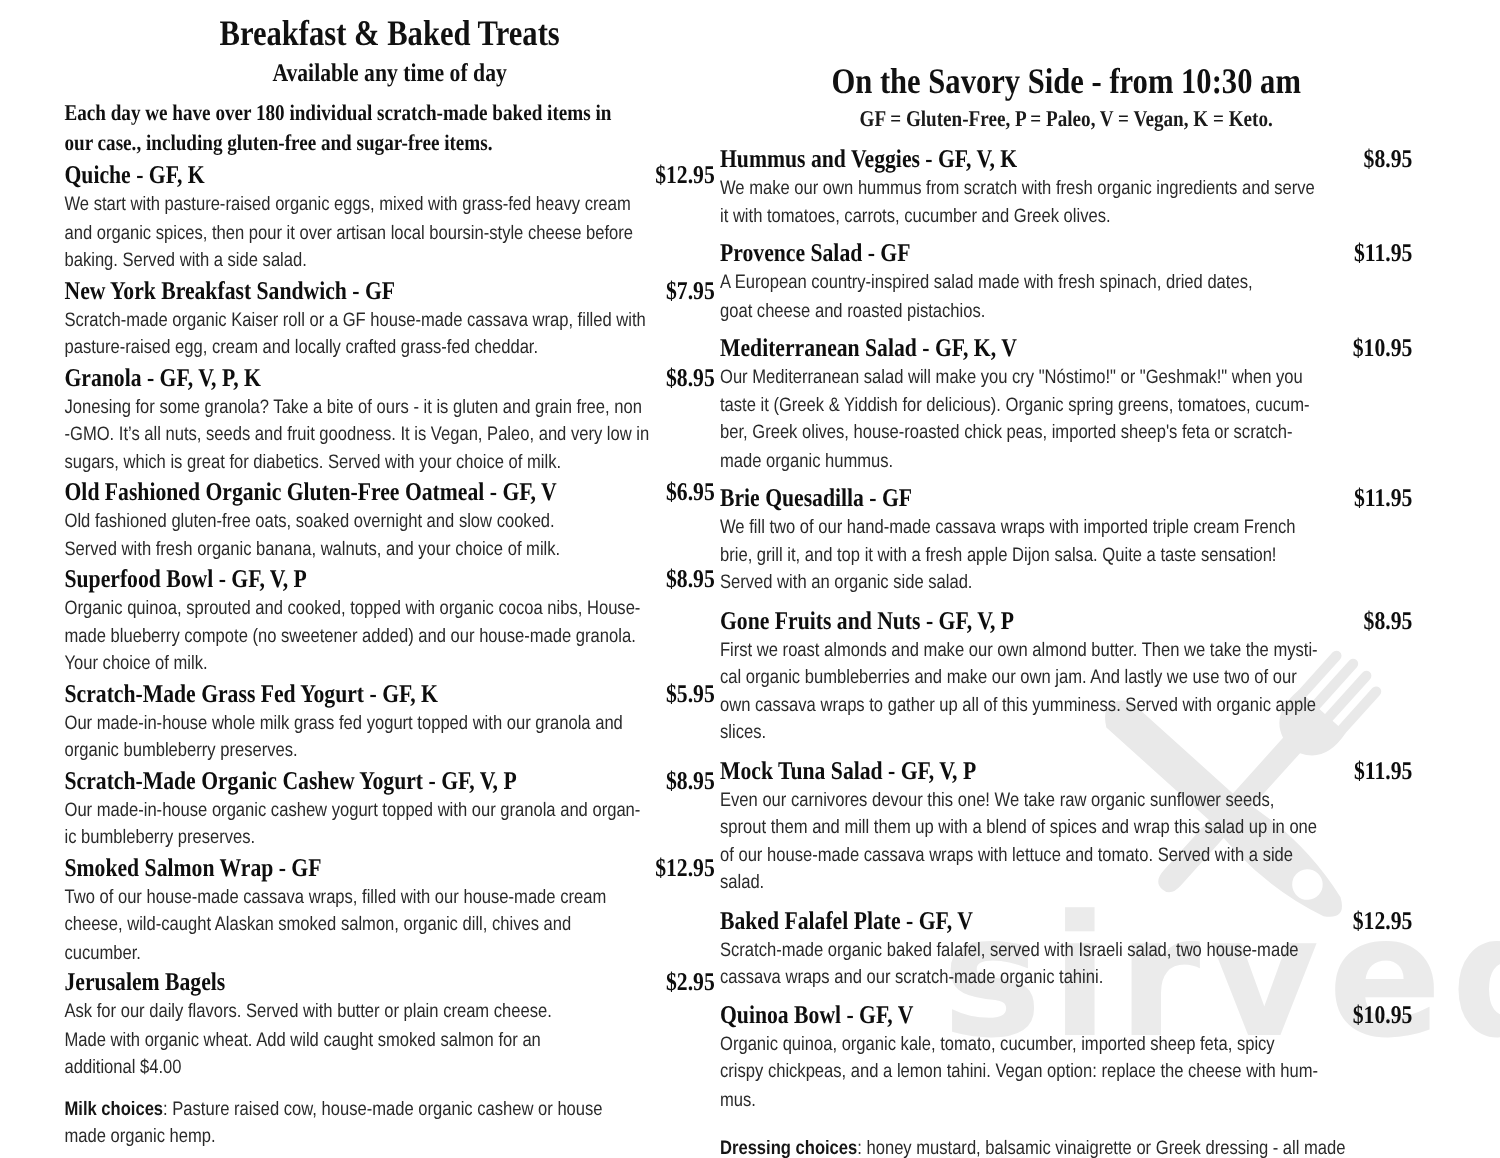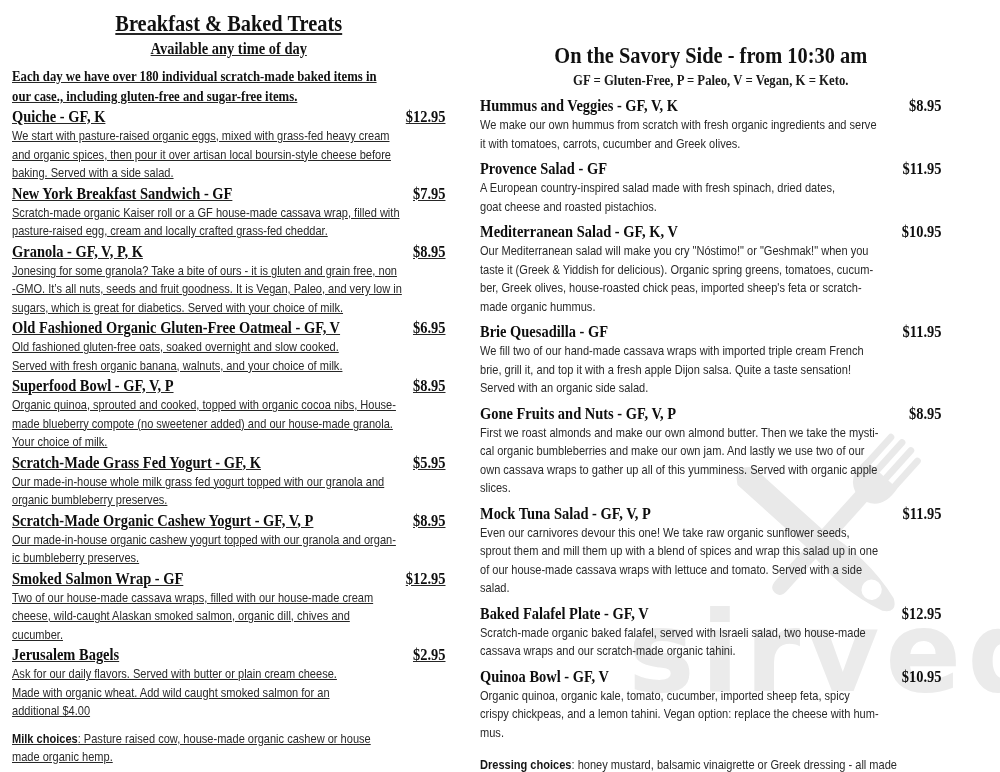--- a/index.html
+++ b/index.html
@@ -12,21 +12,21 @@
   
   .watermark{position:absolute;z-index:0;}
   .wm-text{
     left:628px;top:596px;
     font-family:"DejaVu Sans",sans-serif;
     font-weight:bold;font-size:112px;letter-spacing:6px;
     color:#ebebeb;line-height:1;white-space:nowrap;
   }
   
   .col{position:absolute;top:0;z-index:1;}
-  .col-left{left:12px;width:434px;text-decoration:underline;}
+  .col-left{left:43px;width:434px;}
   .col-right{left:480px;width:462px;margin-top:32px;}
   .col-inner{transform:scaleX(0.85);transform-origin:0 0;}
   .col-left .col-inner{width:510px;}
   .col-right .col-inner{width:543px;}
 
   .col-title{
     font-family:"Liberation Serif","DejaVu Serif",serif;
     font-weight:700;font-size:24px;line-height:30px;
     text-align:center;color:#111;margin-top:8px;
   }

